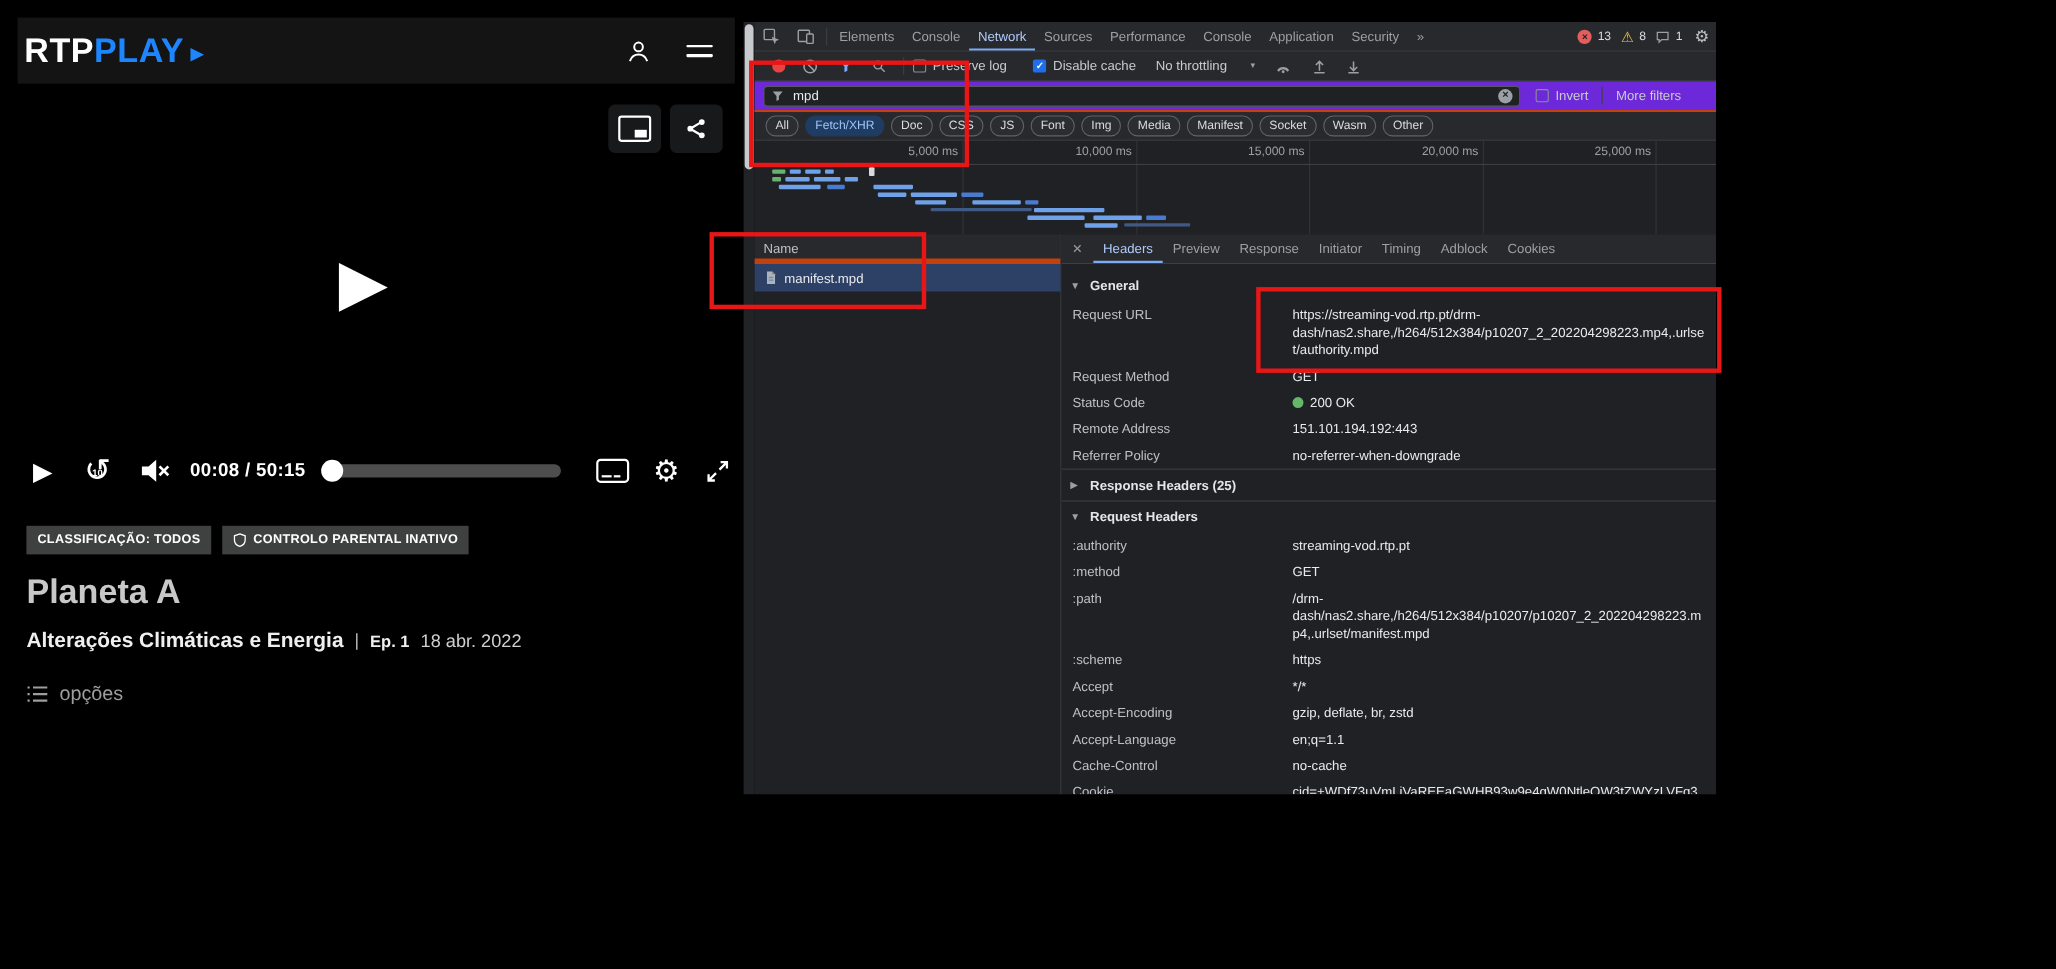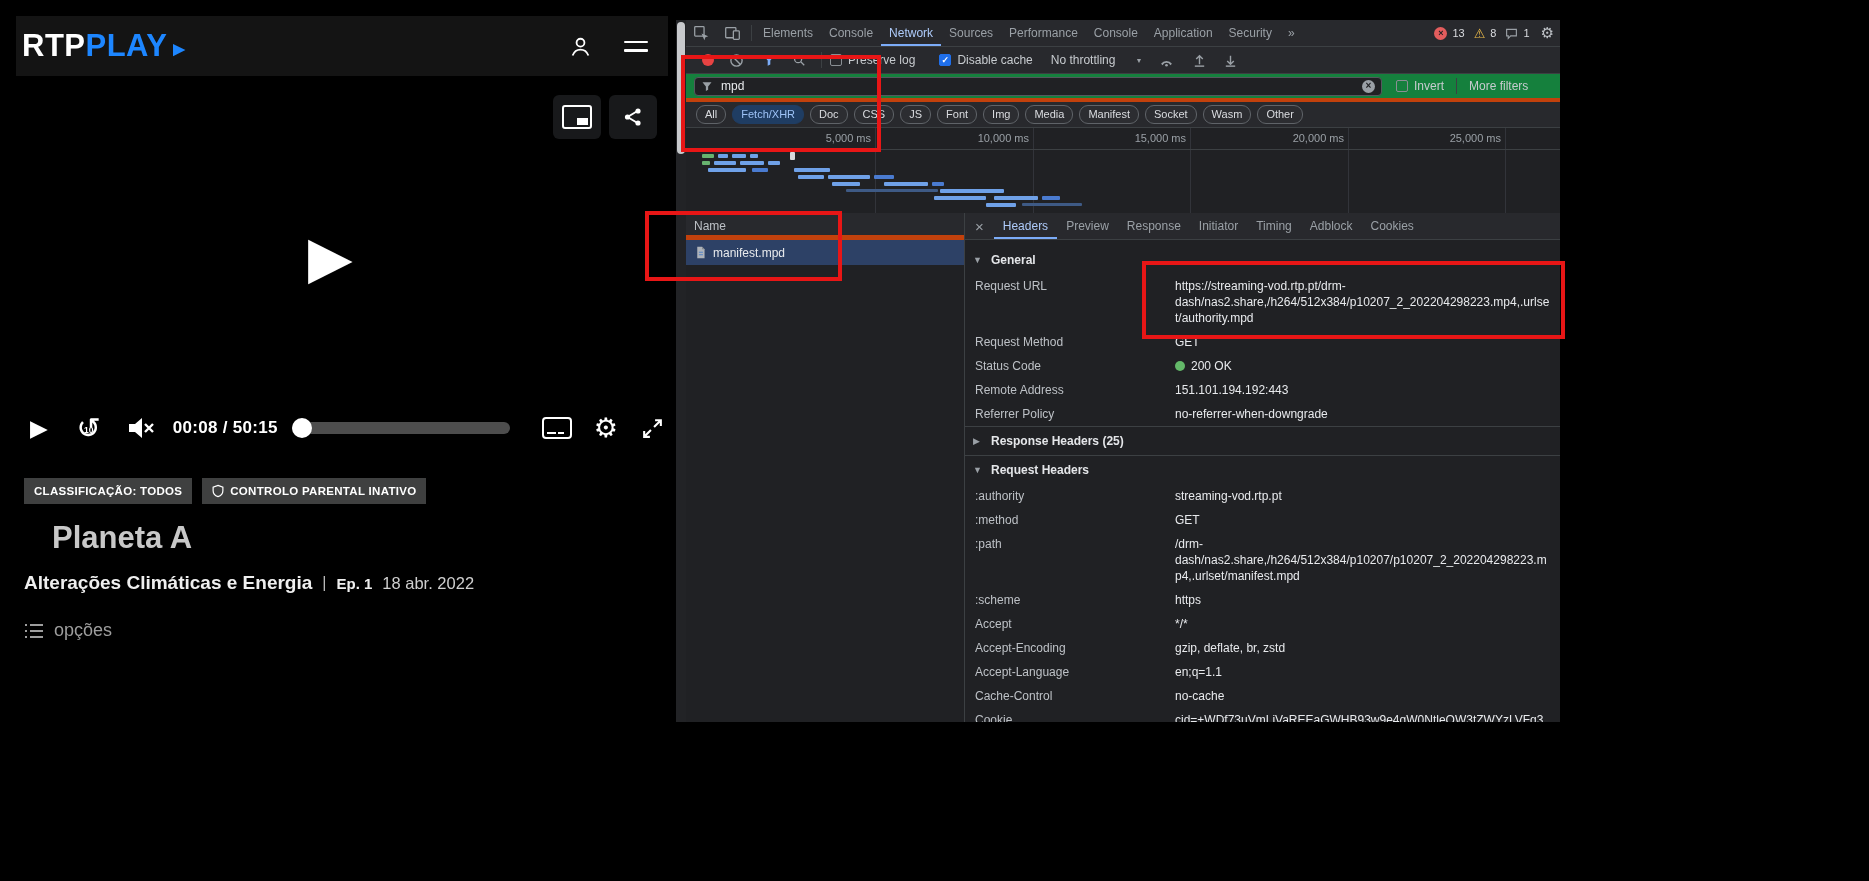--- a/index.html
+++ b/index.html
@@ -35,21 +35,21 @@
   .cc{margin-left:32px;width:26px;height:18px;border:2px solid #fff;border-radius:4px;position:relative;}
   .cc::before{content:"";position:absolute;left:3px;bottom:3px;width:9px;height:2.5px;background:#fff;}
   .cc::after{content:"";position:absolute;left:14px;bottom:3px;width:6px;height:2.5px;background:#fff;}
   .gear-player{margin-left:22px;font-size:27px;line-height:1;}
   .fs{margin-left:22px;display:flex;align-items:center;}
 
   .meta{position:absolute;left:24px;top:478px;width:640px;}
   .badges{display:flex;gap:10px;}
   .badge{background:#3f4040;color:#fff;font-size:11.5px;font-weight:700;letter-spacing:.3px;
          padding:6px 10px;display:flex;align-items:center;gap:6px;white-space:nowrap;}
-  .vtitle{margin-top:16px;font-size:31px;font-weight:700;color:#c8c8c8;margin-left:28px;}
+  .vtitle{margin-top:16px;font-size:31px;font-weight:700;color:#c8c8c8;}
   .subtitle{margin-top:16px;display:flex;align-items:center;gap:10px;font-size:19px;color:#efefef;}
   .sub-series{font-weight:700;}
   .sub-sep{color:#bbb;font-size:16px;}
   .sub-ep{font-weight:700;font-size:15px;}
   .sub-date{font-size:16.5px;color:#cfcfcf;font-weight:400;}
   .options{margin-top:26px;display:flex;align-items:center;gap:10px;color:#9d9d9d;font-size:18px;}
 
   
   .scrollbar{position:absolute;left:676px;top:20px;width:10px;height:702px;background:#222326;}
   .scroll-thumb{position:absolute;left:1px;top:2px;width:8px;height:132px;background:#c7c9cc;border-radius:4px;}
@@ -73,22 +73,22 @@
   .dt-toolbar{position:absolute;top:27px;left:0;right:0;height:27px;background:#28292d;
               border-bottom:1px solid #3c4043;display:flex;align-items:center;box-sizing:border-box;}
   .record{width:12px;height:12px;border-radius:50%;background:#e84343;margin-left:16px;flex:none;}
   .checkbox{width:12px;height:12px;border:1.5px solid #8a8f94;border-radius:2px;box-sizing:border-box;flex:none;}
   .checkbox.checked{background:#1f6feb;border-color:#1f6feb;color:#fff;font-size:9px;font-weight:700;
                     display:flex;align-items:center;justify-content:center;}
   .tb-label{margin-left:6px;color:#c7cbcf;white-space:nowrap;}
   .throttle{display:flex;align-items:center;gap:20px;margin-left:18px;color:#c7cbcf;white-space:nowrap;}
   .caret-sm{font-size:7px;color:#9aa0a6;}
 
-  .dt-filterbar{position:absolute;top:54px;left:0;right:0;height:28px;background:#15803d;
-                border-bottom:4px solid #c2410c;display:flex;align-items:center;box-sizing:border-box;}
+  .dt-filterbar{position:absolute;top:54px;left:0;right:0;height:28px;background:#6d28d9;
+                border-bottom:2px solid #c2410c;display:flex;align-items:center;box-sizing:border-box;}
   .filter-box{margin-left:8px;width:688px;height:19px;background:#202124;border:1px solid #55585e;
               border-radius:4px;display:flex;align-items:center;padding:0 6px;box-sizing:border-box;}
   .filter-input{flex:1;background:transparent;border:0;outline:0;color:#e8eaed;font-size:12px;
                 font-family:"Liberation Sans",sans-serif;margin-left:6px;}
   .clearx{width:13px;height:13px;border-radius:50%;background:#9aa0a6;color:#202124;font-size:10px;
           font-weight:700;display:flex;align-items:center;justify-content:center;line-height:1;}
   .invert{display:flex;align-items:center;gap:6px;margin-left:14px;color:#c7cbcf;}
   .vline{width:1px;height:16px;background:#3c4043;margin:0 12px;}
   .morefilters{color:#c7cbcf;white-space:nowrap;}
 

